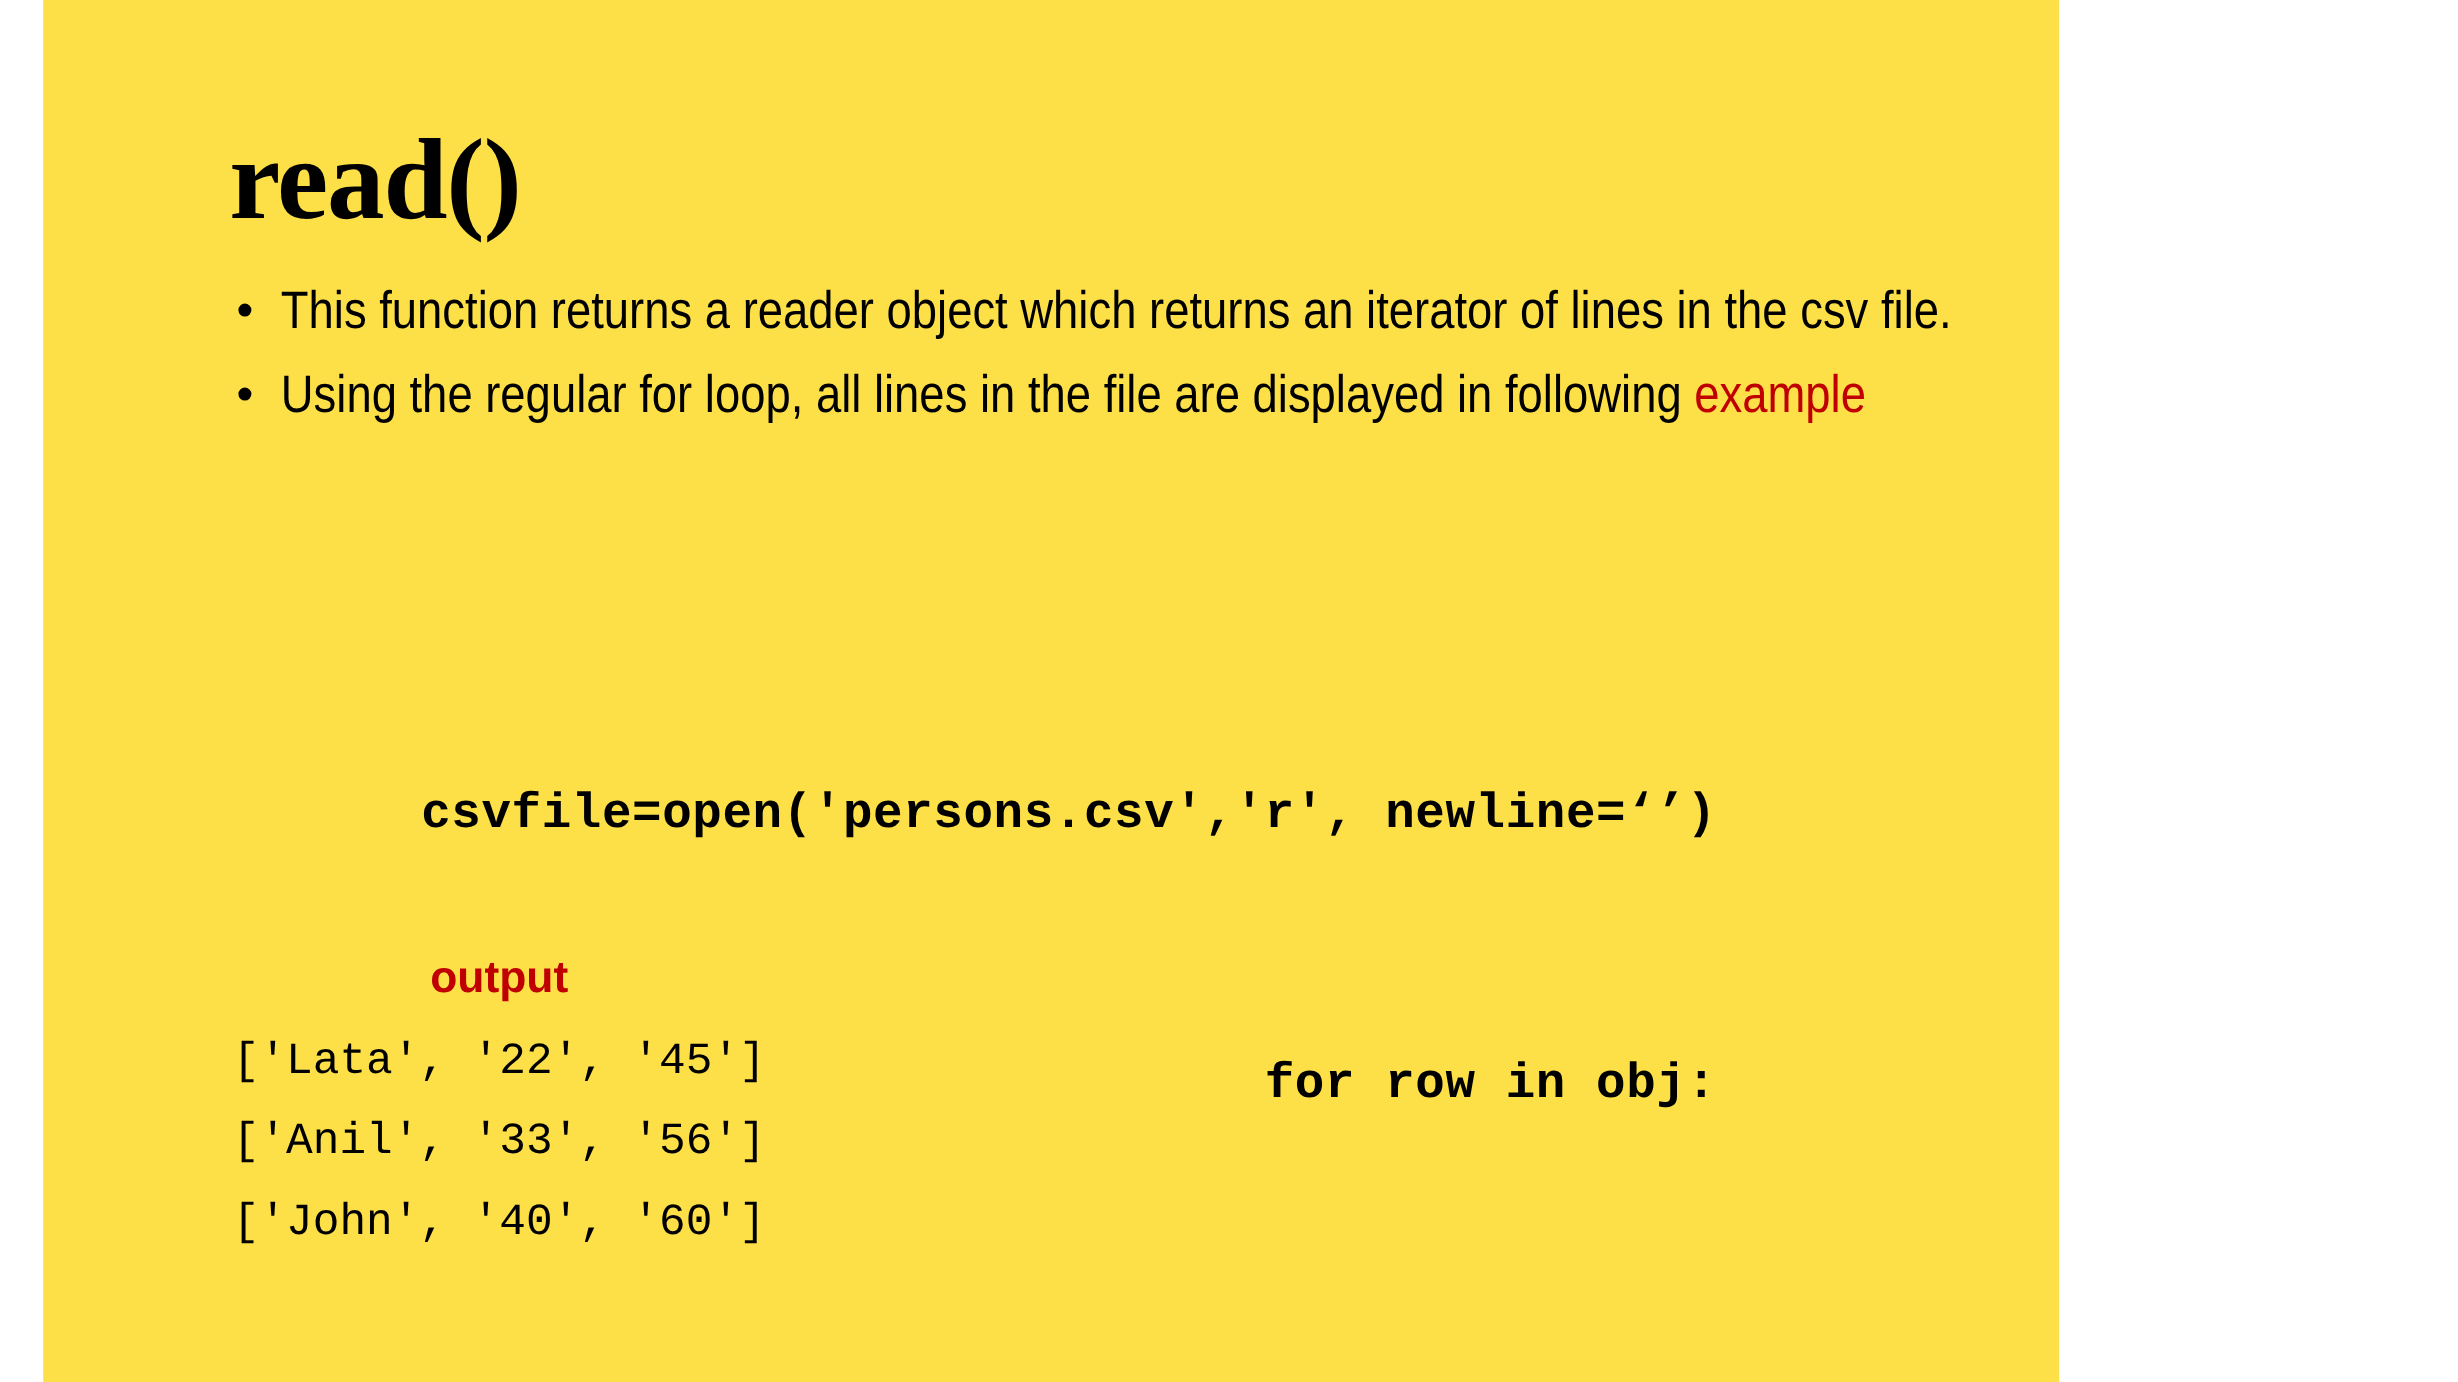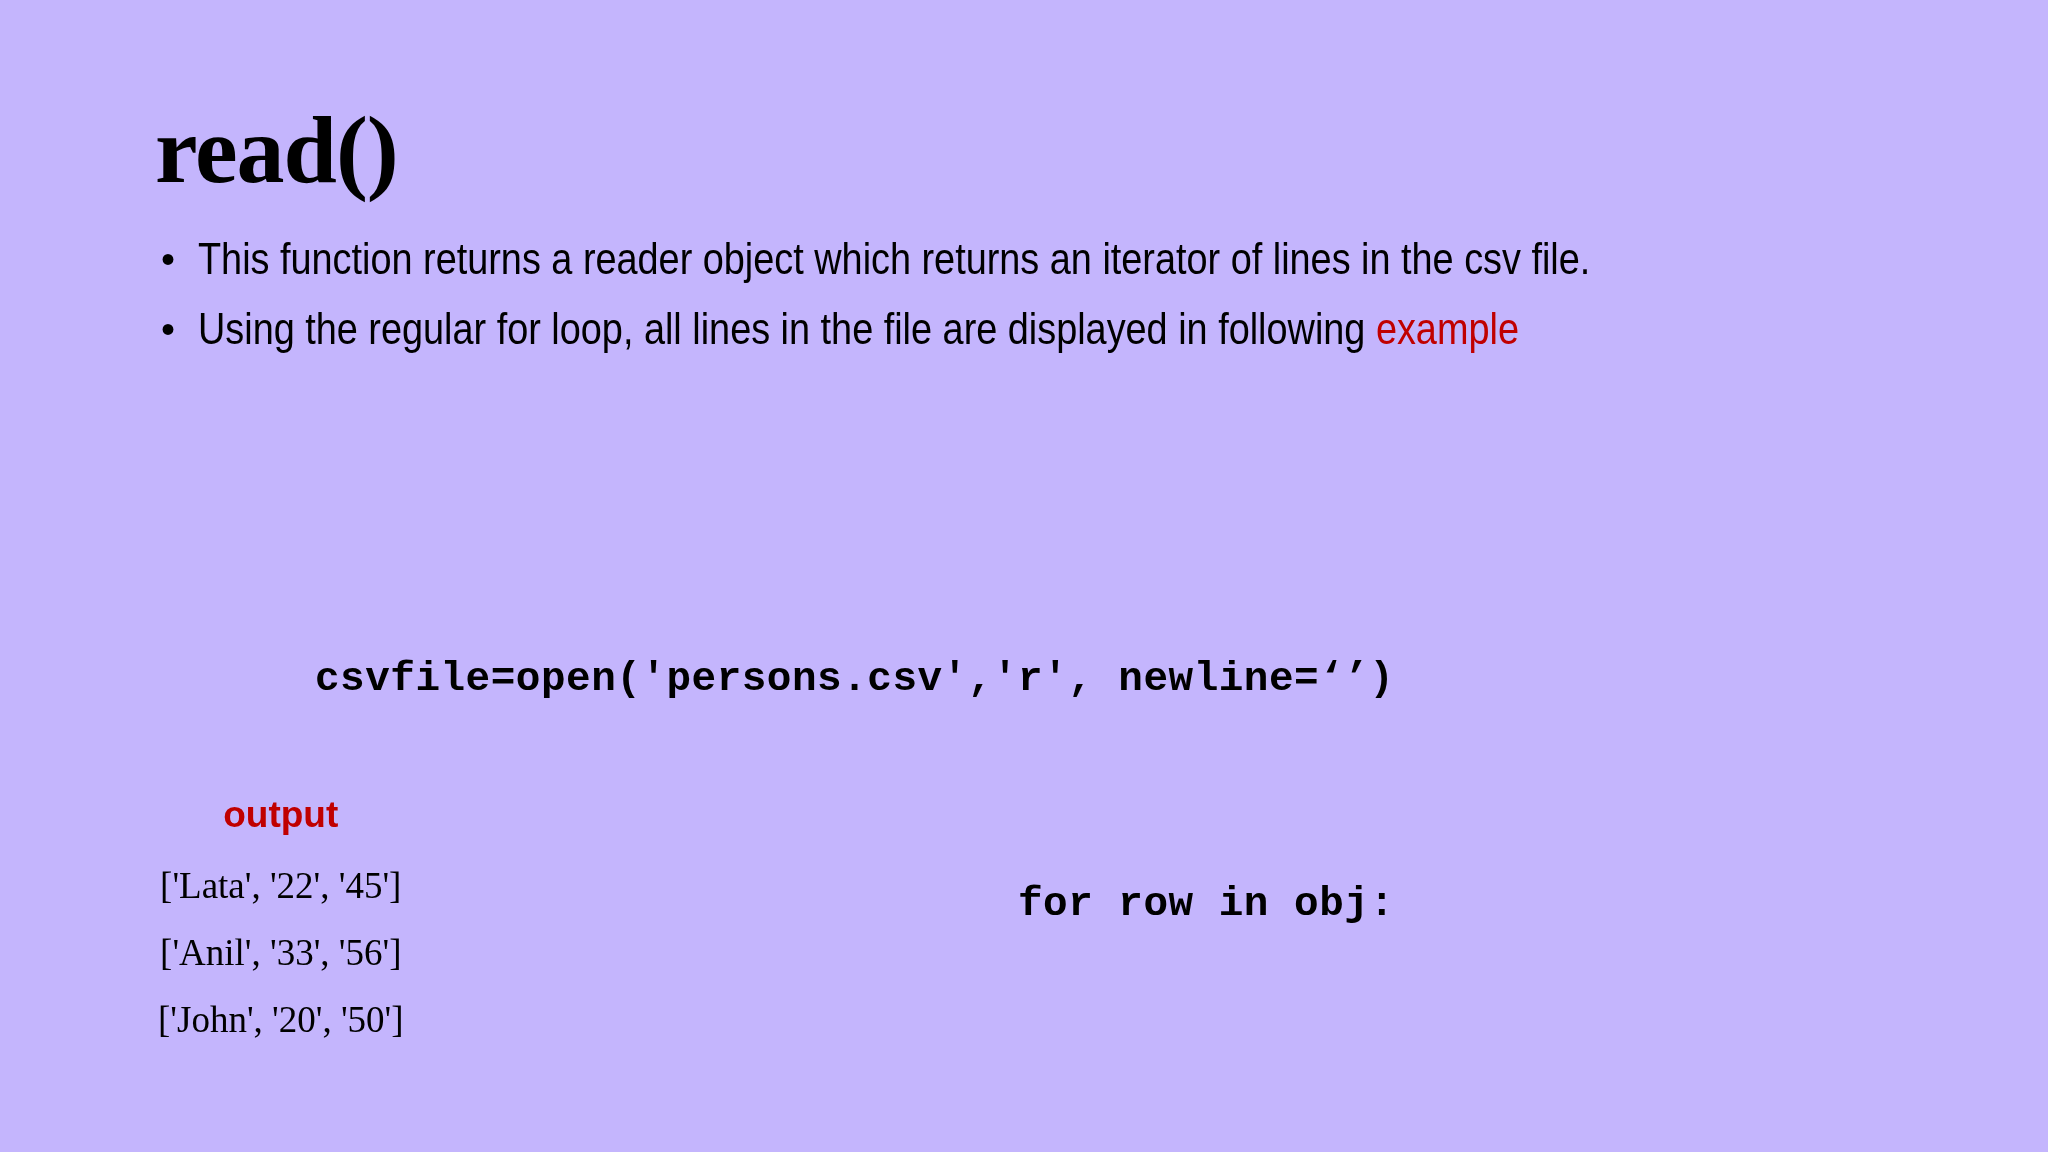--- a/index.html
+++ b/index.html
@@ -12,23 +12,24 @@
     width: 2048px;
     height: 1152px;
     overflow: hidden;
     font-family: "Liberation Sans", sans-serif;
     color: #000000;
     -webkit-font-smoothing: antialiased;
   }
 
   #slide {
     position: relative;
-    width: 2048px;
+    width: 1680px;
     height: 1152px;
-    background: #c4b5fd;
+    background: #fde047;
+    margin-left: 36px;
   }
 
   
   #slide-title {
     position: absolute;
     left: 155px;
     top: 102px;
     font-family: "Liberation Serif", "DejaVu Serif", serif;
     font-weight: bold;
     font-size: 96px;
@@ -101,21 +102,21 @@
   }
   #output-label {
     font-family: "Liberation Sans", sans-serif;
     font-weight: bold;
     font-size: 37px;
     line-height: 50px;
     color: #C00000;
     margin-bottom: 12px;
   }
   .output-row {
-    font-family: Liberation Serif, serif;
+    font-family: Liberation Mono, monospace;
     font-size: 37px;
     line-height: 67px;
     color: #000000;
     white-space: pre;
   }
 </style>
 </head>
 <body>
 
 <div id="slide">
@@ -139,16 +140,16 @@
   <div id="code-block">
     <div class="code-line">csvfile=open('persons.csv','r', newline=‘’)</div>
     <div class="code-line">for row in obj:</div>
     
   </div>
 
   <div id="output-section">
     <div id="output-label">output</div>
     <div class="output-row">['Lata', '22', '45']</div>
     <div class="output-row">['Anil', '33', '56']</div>
-    <div class="output-row">['John', '20', '50']</div>
+    <div class="output-row">['John', '40', '60']</div>
   </div>
 
 </div>
 
 </body></html>

